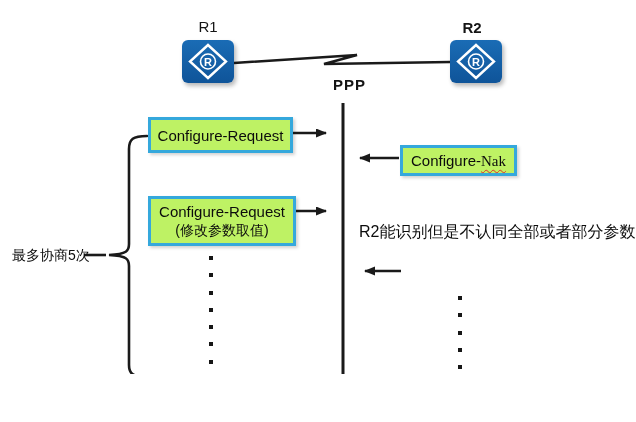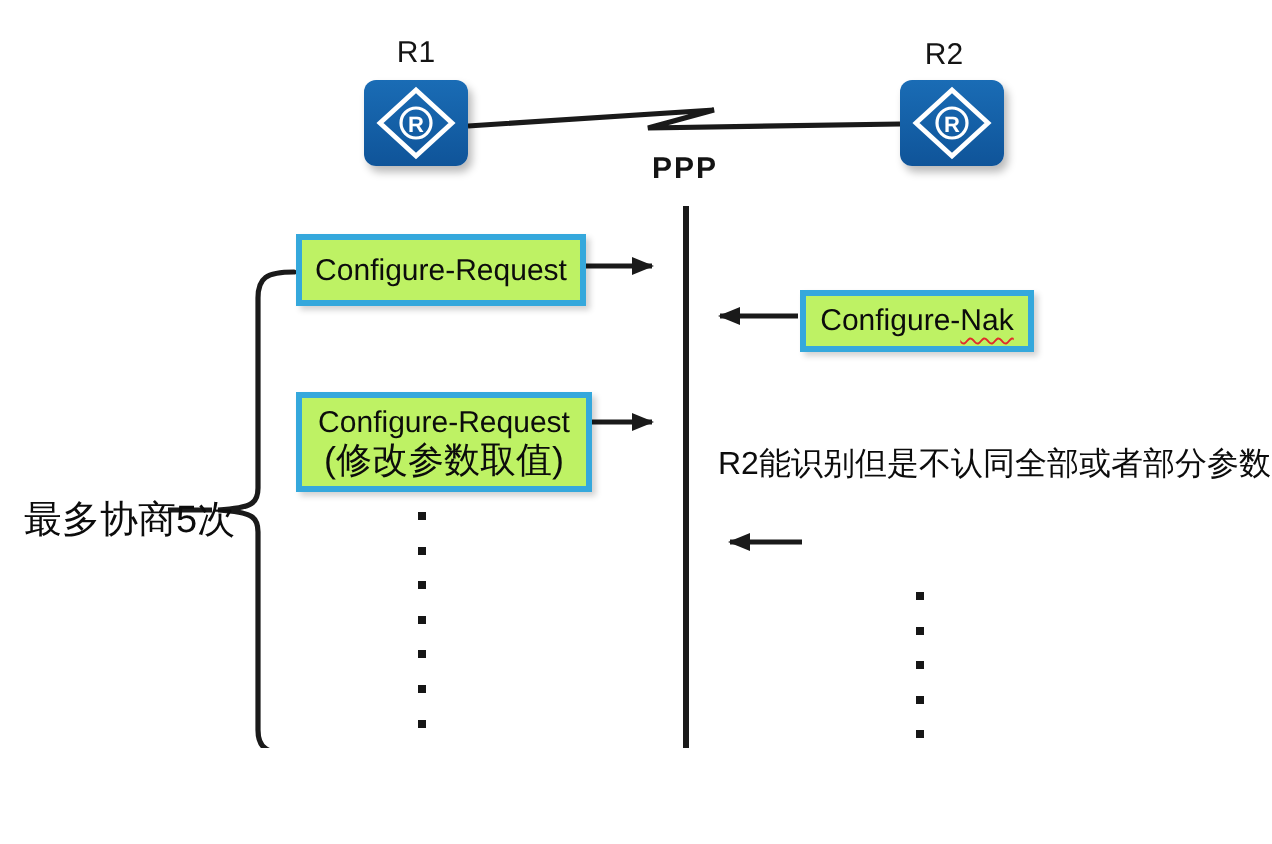--- a/index.html
+++ b/index.html
@@ -16,28 +16,28 @@
   }
   .router-icon svg{display:block;}
   .link-label{font-size:15px;font-weight:600;letter-spacing:1px;color:#141414;}
   .overlay{position:absolute;left:0;top:0;pointer-events:none;}
   .msg-box{
     position:absolute;background:#bef264;border:3px solid var(--accent,#35a8dc);
     box-shadow:2px 2px 3px rgba(0,0,0,0.18);
     display:flex;flex-direction:column;align-items:center;justify-content:center;
     font-size:15px;color:#0c0c0c;text-align:center;line-height:19px;white-space:nowrap;
   }
-  .msg-box .cjk{font-size:18px;}
+  .msg-box .cjk{font-size:14px;}
   .wavy{
     text-decoration-line:underline;text-decoration-style:wavy;
     text-decoration-color:var(--underline-red,#e02b2b);
-    text-decoration-thickness:1px;text-underline-offset:3px;
+    text-decoration-thickness:1px;text-underline-offset:3px;font-family:Liberation Serif, serif;
   }
   .note{font-size:16px;color:#0c0c0c;white-space:nowrap;margin-top:44px;}
-  .annotation{font-size:19px;color:#0c0c0c;white-space:nowrap;}
+  .annotation{font-size:14px;color:#0c0c0c;white-space:nowrap;}
   .dots{
     position:absolute;width:4px;
     background:repeating-linear-gradient(to bottom,#161616 0 4px,transparent 4px 17.3px);
   }
   .dots-left{left:209px;top:256px;height:126px;}
   .dots-right{left:458px;top:296px;height:91px;}
 </style>
 </head>
 <body>
 
@@ -59,39 +59,39 @@
     <line x1="291" y1="211" x2="326" y2="211" stroke="#1a1a1a" stroke-width="2.6" marker-end="url(#ah)"></line>
     <line x1="401" y1="271" x2="365" y2="271" stroke="#1a1a1a" stroke-width="2.6" marker-end="url(#ah)"></line>
 
     <path d="M147,136 C133,136 129,139 129,149 L129,244 C129,251 127,254 109,255
              C127,256 129,259 129,266 L129,365 C129,374 133,377 148,377" fill="none" stroke="#1a1a1a" stroke-width="2.6" stroke-linecap="round"></path>
 
     <line x1="84" y1="255" x2="106" y2="255" stroke="#1a1a1a" stroke-width="2.6"></line>
   </svg>
 
   <div class="abs router-label" style="left:182px;top:18px;">R1</div>
-  <div class="abs router-label" style="left:446px;top:19px;">R2</div>
+  <div class="abs router-label" style="left:446px;top:19px;font-weight:bold;">R2</div>
 
   <div class="abs router-icon" style="left:182px;top:40px;">
     <svg width="52" height="43" viewBox="0 0 52 43">
       <polygon points="26,5 44,21.5 26,38 8,21.5" fill="none" stroke="#ffffff" stroke-width="2.4"></polygon>
       <circle cx="26" cy="21.5" r="7.5" fill="none" stroke="#ffffff" stroke-width="1.6"></circle>
       <text x="26" y="26" text-anchor="middle" font-size="11" font-weight="bold" fill="#ffffff">R</text>
     </svg>
   </div>
 
   <div class="abs router-icon" style="left:450px;top:40px;">
     <svg width="52" height="43" viewBox="0 0 52 43">
       <polygon points="26,5 44,21.5 26,38 8,21.5" fill="none" stroke="#ffffff" stroke-width="2.4"></polygon>
       <circle cx="26" cy="21.5" r="7.5" fill="none" stroke="#ffffff" stroke-width="1.6"></circle>
       <text x="26" y="26" text-anchor="middle" font-size="11" font-weight="bold" fill="#ffffff">R</text>
     </svg>
   </div>
 
-  <div class="abs link-label" style="left:326px;top:76px;width:40px;text-align:left;">PPP</div>
+  <div class="abs link-label" style="left:326px;top:76px;width:40px;text-align:right;">PPP</div>
 
   <div class="msg-box" style="left:148px;top:117px;width:139px;height:30px;">
     <span>Configure-Request</span>
   </div>
 
   <div class="msg-box" style="left:400px;top:145px;width:111px;height:25px;">
     <span><span>Configure-</span><span class="wavy">Nak</span></span>
   </div>
 
   <div class="abs note" style="left:359px;top:178px;">R2能识别但是不认同全部或者部分参数</div>

